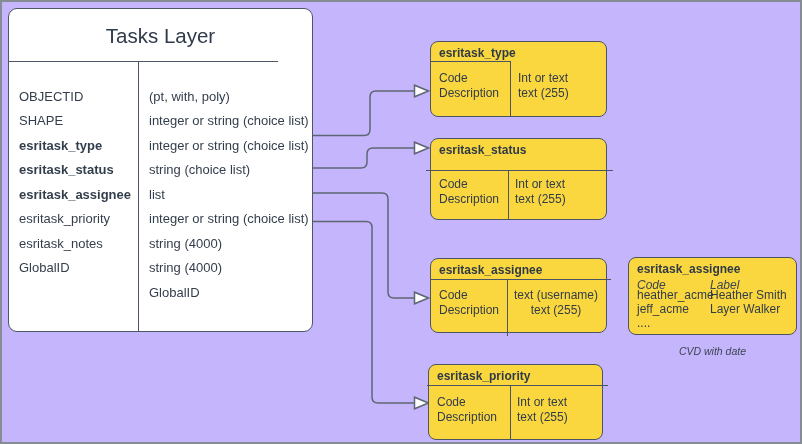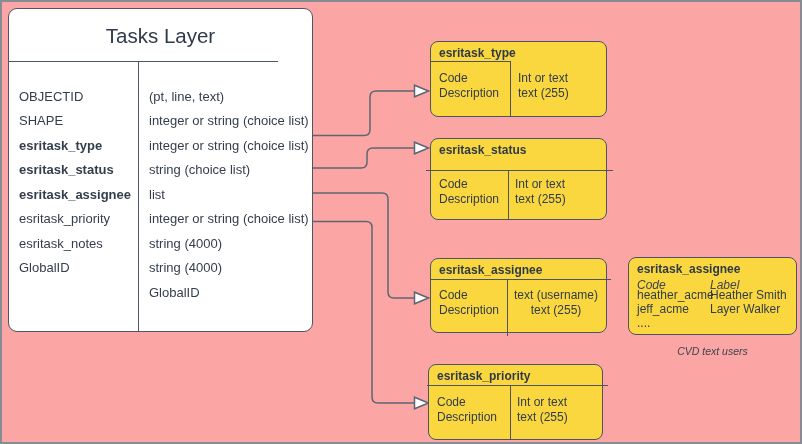--- a/index.html
+++ b/index.html
@@ -4,21 +4,21 @@
 <style>
   * { margin:0; padding:0; box-sizing:border-box; }
   body {
     font-family:"Liberation Sans", sans-serif;
     background:#e8e8e8;
     -webkit-font-smoothing:antialiased;
   }
   .canvas {
     position:relative;
     width:802px; height:444px;
-    background:#fca5a5;
+    background:#c4b5fd;
     box-shadow: inset 0 0 0 2px #858c94;
     overflow:hidden;
     margin:0 auto;
   }
   svg.connectors {
     position:absolute; left:0; top:0;
     width:802px; height:444px;
     pointer-events:none;
   }
 
@@ -147,21 +147,21 @@
       <div>SHAPE</div>
       <div class="bold">esritask_type</div>
       <div class="bold">esritask_status</div>
       <div class="bold">esritask_assignee</div>
       <div>esritask_priority</div>
       <div>esritask_notes</div>
       <div>GlobalID</div>
     </div>
 
     <div class="mt-col mt-right">
-      <div>(pt, line, text)</div>
+      <div>(pt, with, poly)</div>
       <div>integer or string (choice list)</div>
       <div>integer or string (choice list)</div>
       <div>string (choice list)</div>
       <div>list</div>
       <div>integer or string (choice list)</div>
       <div>string (4000)</div>
       <div>string (4000)</div>
       <div>GlobalID</div>
     </div>
   </div>
@@ -232,15 +232,15 @@
         <span class="vb-c1">heather_acme</span><span>Heather Smith</span>
       </div>
       <div class="vrow">
         <span class="vb-c1">jeff_acme</span><span>Layer Walker</span>
       </div>
       <div class="vrow">
         <span class="vb-c1">....</span><span></span>
       </div>
     </div>
   </div>
-  <div class="vb-caption">CVD text users</div>
+  <div class="vb-caption">CVD with date</div>
 
 </div>
 
 </body></html>

